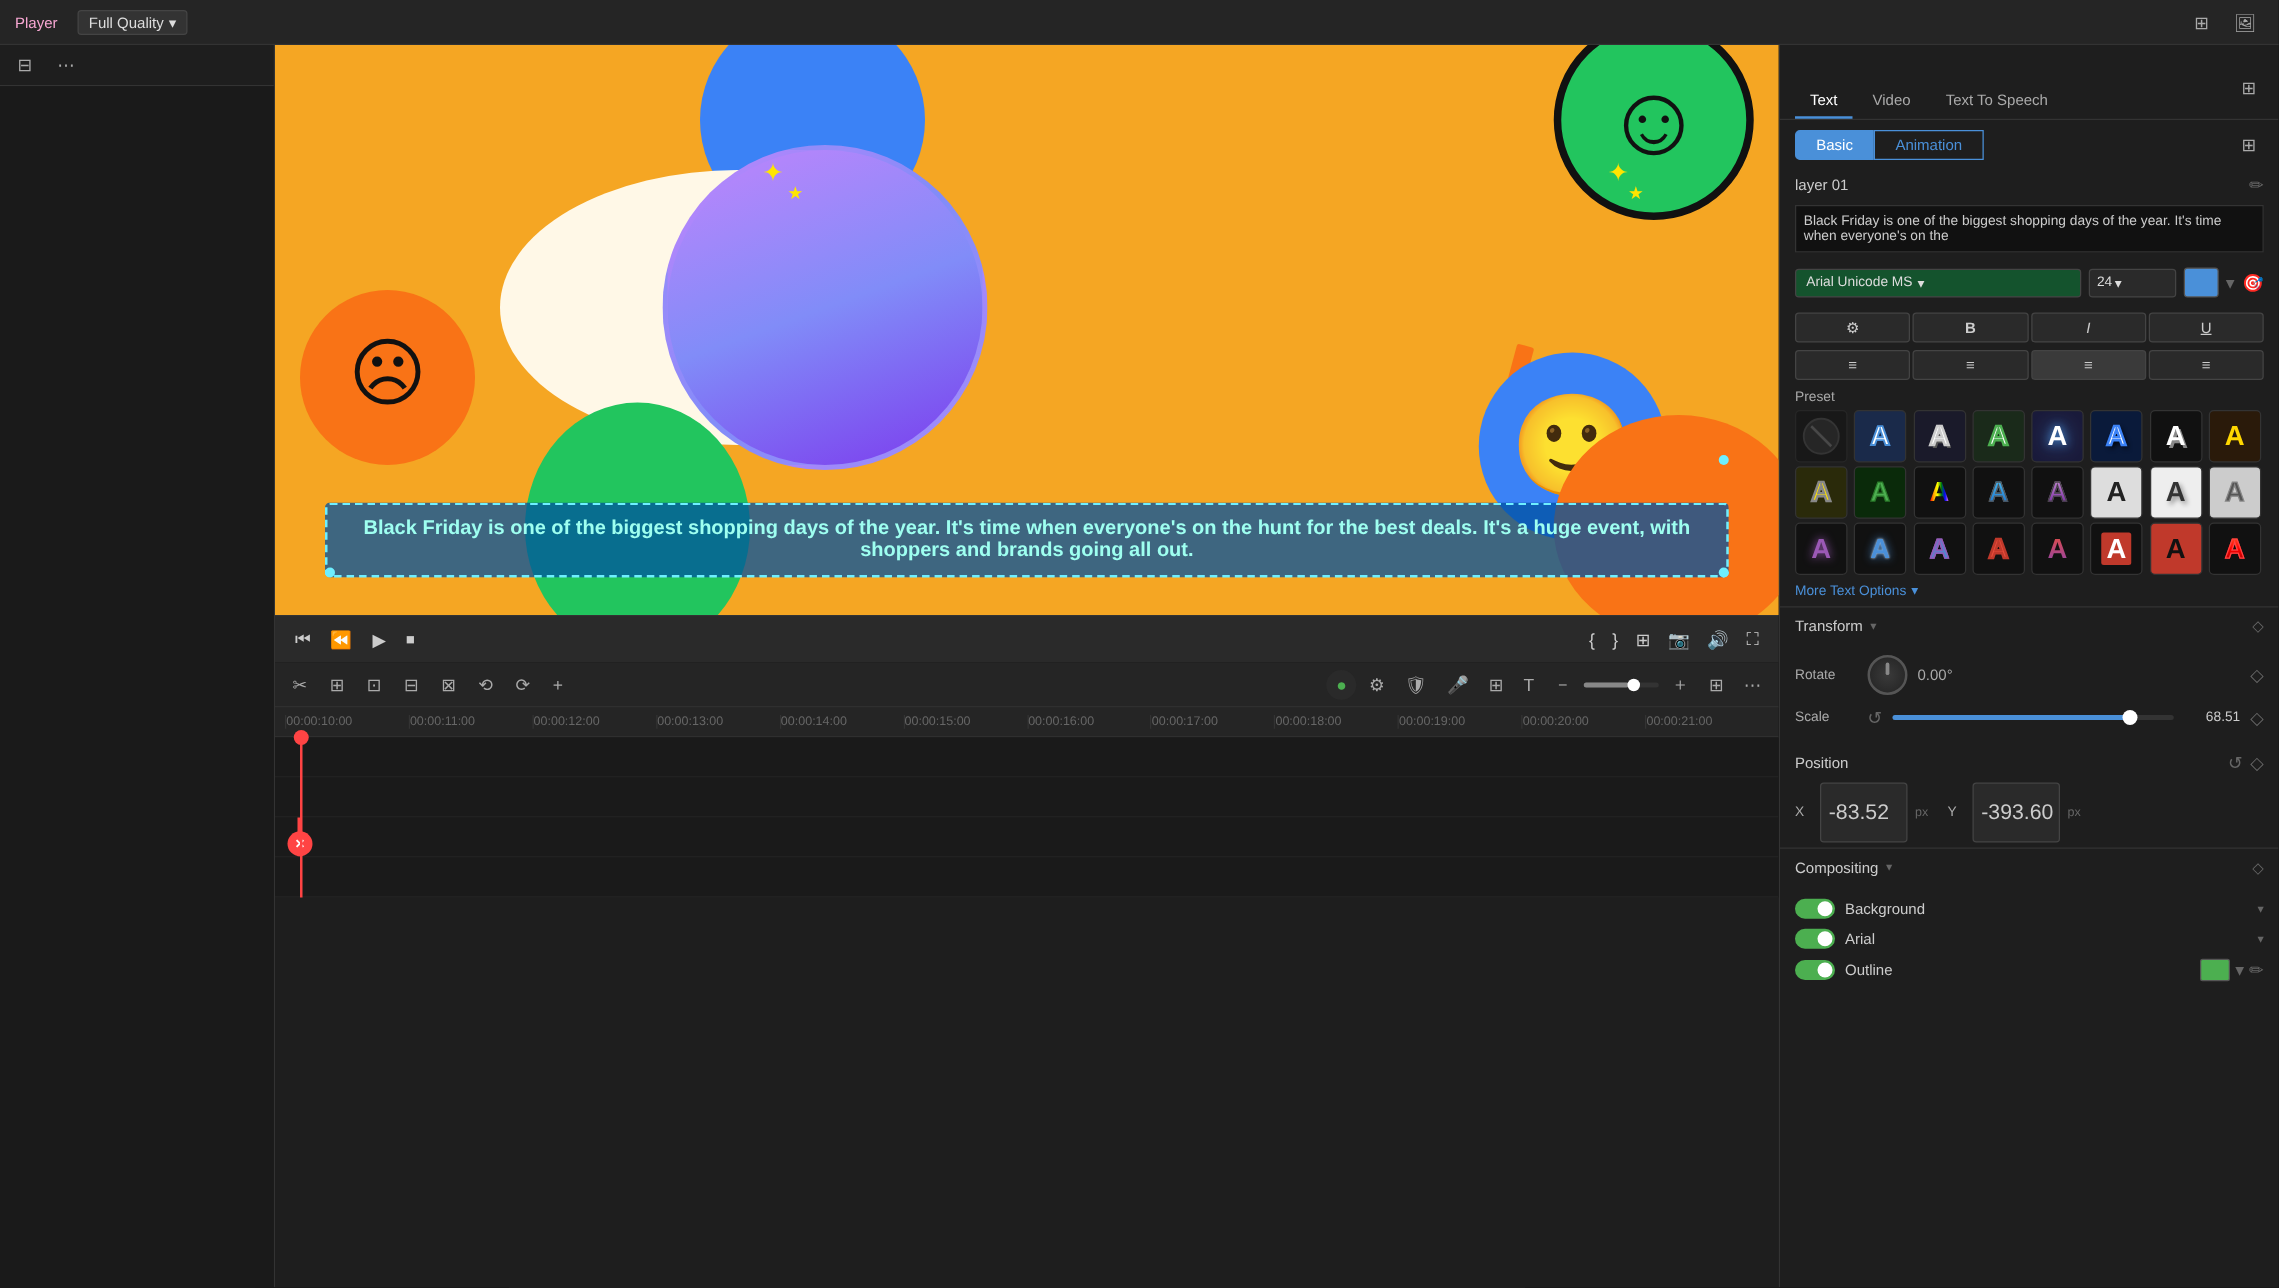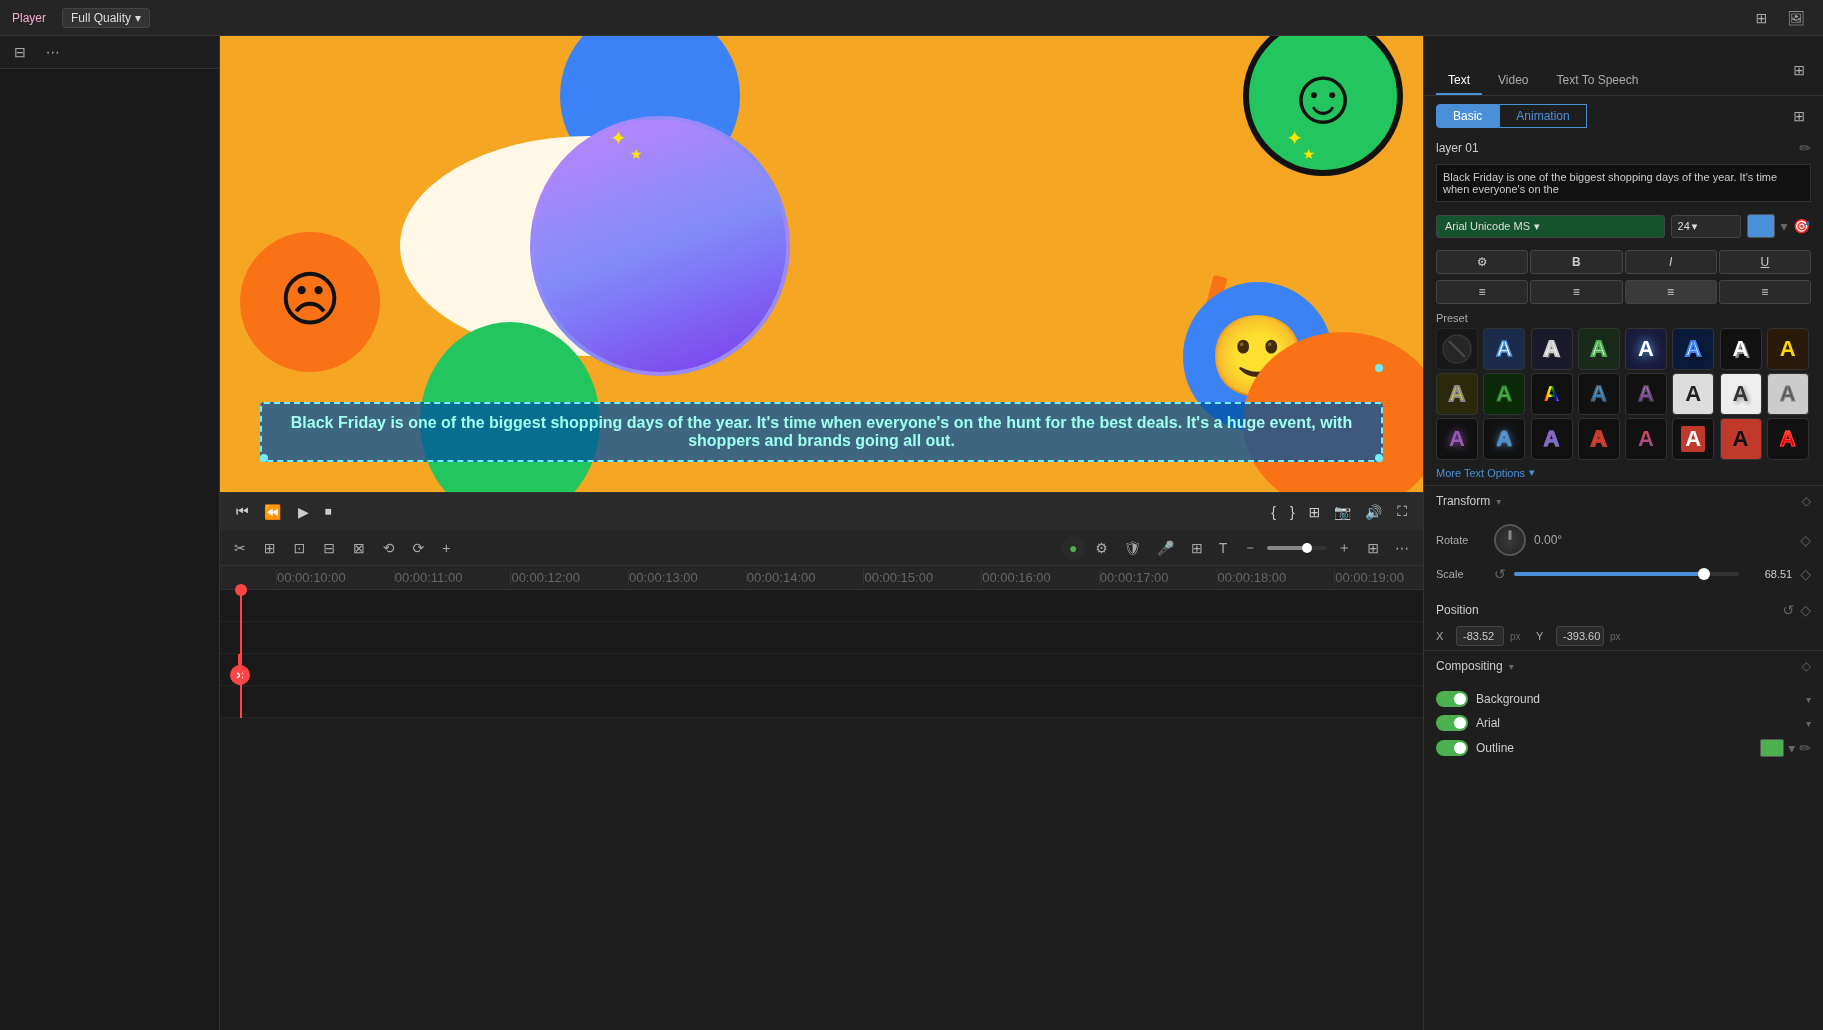--- a/index.html
+++ b/index.html
@@ -212,24 +212,23 @@
       color: #888;
       overflow: hidden;
     }
     .ruler-marks {
       display: flex;
       gap: 0;
       width: 100%;
     }
     .ruler-mark {
       flex: 1;
-      font-size: 13px;
+      font-size: 10px;
       color: #666;
       border-left: 1px solid #333;
-      margin-left: 48px;
     }
     .timeline-content {
       flex: 1;
       background: #1a1a1a;
       position: relative;
     }
     .playhead {
       position: absolute;
       left: 20px;
       top: 0;
@@ -532,24 +531,24 @@
     }
     .pos-label {
       color: #aaa;
       font-size: 11px;
       width: 14px;
     }
     .pos-value {
       background: #2a2a2a;
       border: 1px solid #444;
       color: #ccc;
-      font-size: 11px;
-      padding: 3px 6px;
+      font-size: 17px;
+      padding: 13px 6px;
       border-radius: 3px;
-      width: 48px;
+      width: 70px;
     }
     .pos-unit {
       color: #666;
       font-size: 10px;
       width: 20px;
     }
     
     .compositing-content {
       padding: 6px 12px;
     }

